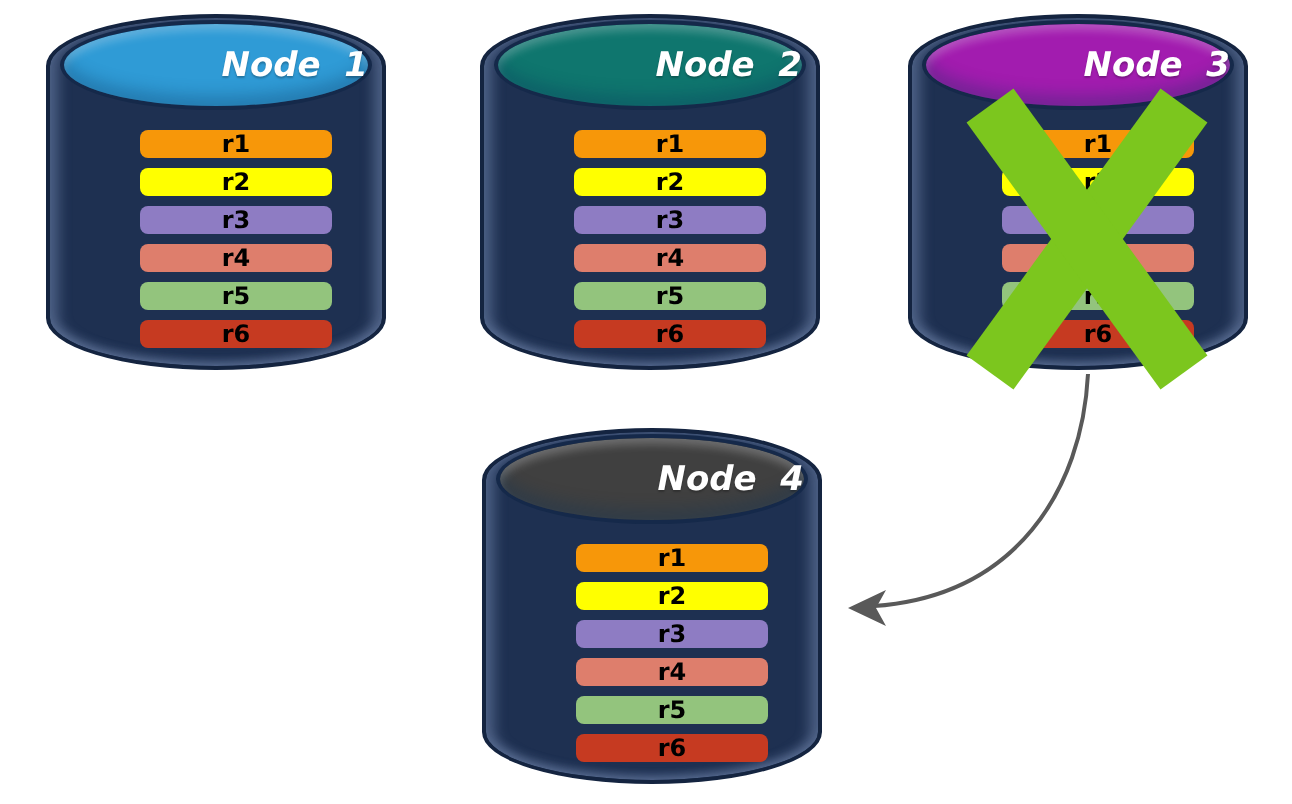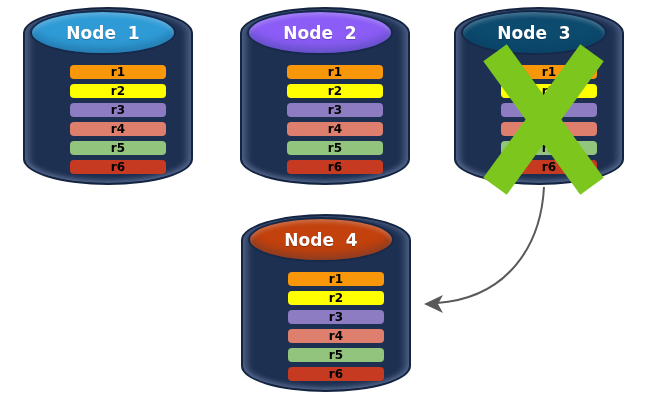--- a/index.html
+++ b/index.html
@@ -23,27 +23,27 @@
     position: absolute; inset: 0;
     box-sizing: border-box;
     border: 2px solid #142440;
     border-radius: 50% / 26px;
     box-shadow: inset 5px 0 6px rgba(130,150,190,0.38),
                 inset -5px 0 6px rgba(130,150,190,0.38),
                 inset 0 -3px 5px rgba(130,150,190,0.25);
   }
   .cyl-top {
     position: absolute;
-    left: 7px; right: 17px; top: 3px; height: 45px;
+    left: 7px; right: 7px; top: 3px; height: 45px;
     box-sizing: border-box;
     border: 2px solid #15294a;
     border-radius: 50%;
     box-shadow: inset 0 -5px 8px rgba(10,50,90,0.30),
                 inset 0 3px 4px rgba(255,255,255,0.25);
-    display: flex; align-items: center; justify-content: center;
+    display: flex; align-items: center; justify-content: flex-end; font-style: italic;
   }
   .node-title {
     color: #ffffff;
     font-size: 17px;
     font-weight: bold;
     white-space: pre;
     text-shadow: 0 1px 1px rgba(0,0,0,0.25);
   }
   .bars {
     position: absolute;
@@ -90,55 +90,55 @@
     <div class="bar" style="background-color: rgb(255, 255, 0);">r2</div>
     <div class="bar" style="background-color: rgb(142, 124, 195);">r3</div>
     <div class="bar" style="background-color: rgb(222, 126, 108);">r4</div>
     <div class="bar" style="background-color: rgb(147, 196, 125);">r5</div>
     <div class="bar" style="background-color: rgb(198, 58, 33);">r6</div>
   </div>
 </div>
 
 <div class="node" id="node-2">
   <div class="cyl-body" style="background-color: rgb(30, 48, 81);"></div>
-  <div class="cyl-top" style="background-color: #8b5cf6;">
+  <div class="cyl-top" style="background-color: #0f766e;">
     <span class="node-title">Node  2</span>
   </div>
   <div class="bars">
     <div class="bar" style="background-color: rgb(247, 151, 9);">r1</div>
     <div class="bar" style="background-color: rgb(255, 255, 0);">r2</div>
     <div class="bar" style="background-color: rgb(142, 124, 195);">r3</div>
     <div class="bar" style="background-color: rgb(222, 126, 108);">r4</div>
     <div class="bar" style="background-color: rgb(147, 196, 125);">r5</div>
     <div class="bar" style="background-color: rgb(198, 58, 33);">r6</div>
   </div>
 </div>
 
 <div class="node" id="node-3">
   <div class="cyl-body" style="background-color: rgb(30, 48, 81);"></div>
-  <div class="cyl-top" style="background-color: #0c4a6e;">
+  <div class="cyl-top" style="background-color: #a21caf;">
     <span class="node-title">Node  3</span>
   </div>
   <div class="bars">
     <div class="bar" style="background-color: rgb(247, 151, 9);">r1</div>
     <div class="bar" style="background-color: rgb(255, 255, 0);">r2</div>
     <div class="bar" style="background-color: rgb(142, 124, 195);">r3</div>
     <div class="bar" style="background-color: rgb(222, 126, 108);">r4</div>
     <div class="bar" style="background-color: rgb(147, 196, 125);">r5</div>
     <div class="bar" style="background-color: rgb(198, 58, 33);">r6</div>
   </div>
   <div class="x-mark">
     <div class="x-stroke a" style="background-color: rgb(124, 198, 30);"></div>
     <div class="x-stroke b" style="background-color: rgb(124, 198, 30);"></div>
   </div>
 </div>
 
 <div class="node" id="node-4">
   <div class="cyl-body" style="background-color: rgb(30, 48, 81);"></div>
-  <div class="cyl-top" style="background-color: #c2410c;">
+  <div class="cyl-top" style="background-color: #404040;">
     <span class="node-title">Node  4</span>
   </div>
   <div class="bars">
     <div class="bar" style="background-color: rgb(247, 151, 9);">r1</div>
     <div class="bar" style="background-color: rgb(255, 255, 0);">r2</div>
     <div class="bar" style="background-color: rgb(142, 124, 195);">r3</div>
     <div class="bar" style="background-color: rgb(222, 126, 108);">r4</div>
     <div class="bar" style="background-color: rgb(147, 196, 125);">r5</div>
     <div class="bar" style="background-color: rgb(198, 58, 33);">r6</div>
   </div>

